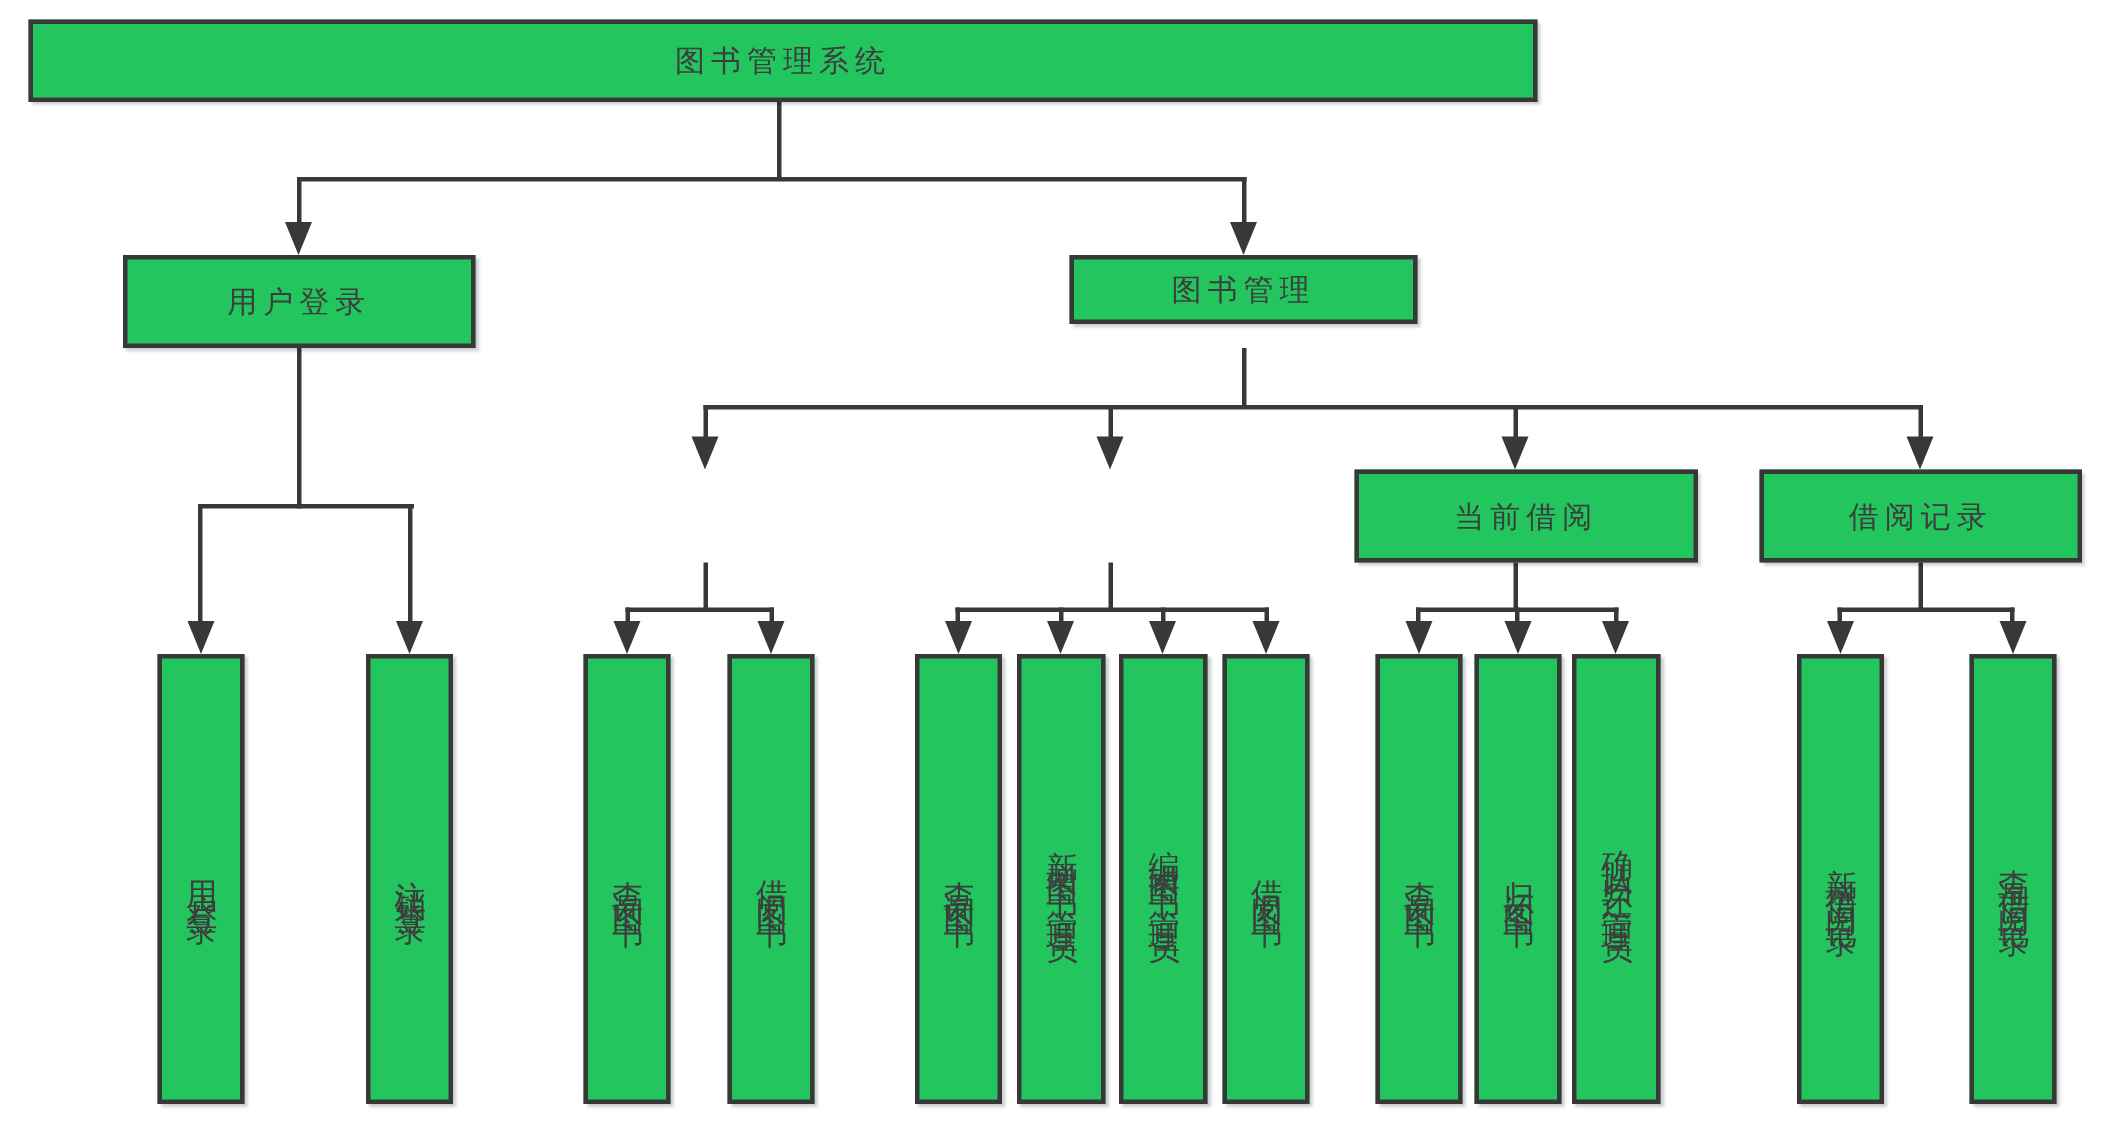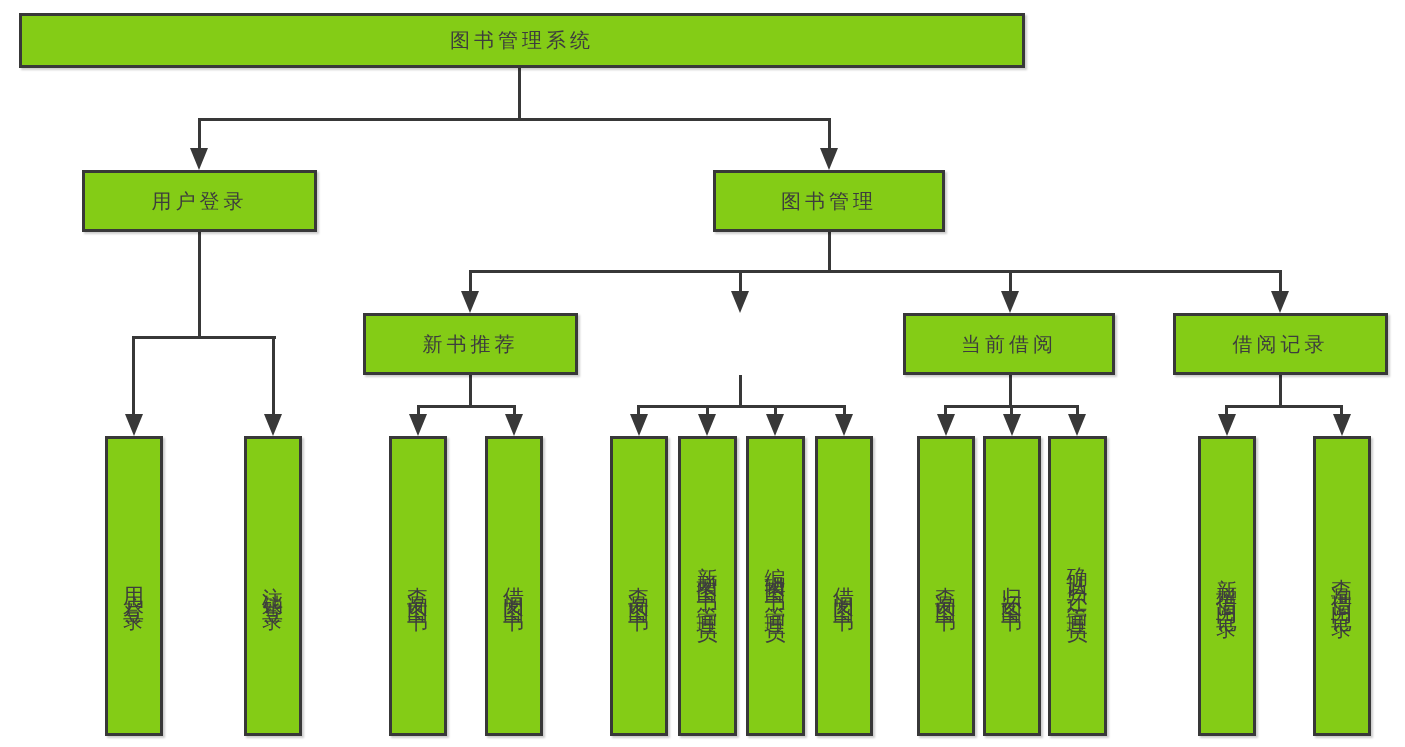--- a/index.html
+++ b/index.html
@@ -7,21 +7,21 @@
     position: relative;
     width: 1405px;
     height: 747px;
     background: #ffffff;
     overflow: hidden;
     font-family: "Liberation Sans", sans-serif;
   }
   .box {
     position: absolute;
     box-sizing: border-box;
-    background: #84cc16;
+    background: #22c55e;
     border: 3px solid #383838;
     color: #3d3d3d;
     box-shadow: 2px 2px 2px rgba(0,0,0,0.20);
     z-index: 1;
   }
   .hbox {
     display: flex;
     align-items: center;
     justify-content: center;
     font-size: 20px;
@@ -72,42 +72,41 @@
   <div class="box hbox" style="left:19px; top:13px; width:1006px; height:55px;">图书管理系统</div>
 
   <div class="line" style="left:518px; top:68px; width:3px; height:52px;"></div>
   <div class="line" style="left:198px; top:118px; width:633px; height:3px;"></div>
   <div class="line" style="left:198px; top:118px; width:3px; height:33px;"></div>
   <div class="arrow" style="left:190px; top:148px;"></div>
   <div class="line" style="left:828px; top:118px; width:3px; height:33px;"></div>
   <div class="arrow" style="left:820px; top:148px;"></div>
 
   <div class="box hbox" style="left:82px; top:170px; width:235px; height:62px;">用户登录</div>
-  <div class="box hbox" style="left:713px; top:170px; width:232px; height:62px;">图书管理</div>
+  <div class="box hbox" style="left:713px; top:170px; width:232px; height:46px;">图书管理</div>
 
   <div class="line" style="left:198px; top:232px; width:3px; height:107px;"></div>
   <div class="line" style="left:132px; top:336px; width:144px; height:3px;"></div>
   <div class="line" style="left:132px; top:336px; width:3px; height:80px;"></div>
   <div class="arrow" style="left:125px; top:414px;"></div>
   <div class="line" style="left:272px; top:336px; width:3px; height:80px;"></div>
   <div class="arrow" style="left:264px; top:414px;"></div>
 
   <div class="line" style="left:828px; top:232px; width:3px; height:40px;"></div>
   <div class="line" style="left:469px; top:270px; width:812px; height:3px;"></div>
   <div class="line" style="left:469px; top:270px; width:3px; height:22px;"></div>
   <div class="arrow" style="left:461px; top:291px;"></div>
   <div class="line" style="left:739px; top:270px; width:3px; height:22px;"></div>
   <div class="arrow" style="left:731px; top:291px;"></div>
   <div class="line" style="left:1009px; top:270px; width:3px; height:22px;"></div>
   <div class="arrow" style="left:1001px; top:291px;"></div>
   <div class="line" style="left:1279px; top:270px; width:3px; height:22px;"></div>
   <div class="arrow" style="left:1271px; top:291px;"></div>
 
-  <div class="box hbox" style="left:363px; top:313px; width:215px; height:62px;">新书推荐</div>
-  <div class="box hbox" style="left:903px; top:313px; width:212px; height:62px;">当前借阅</div>
+  <div class="box hbox" style="left:903px; top:313px; width:229px; height:62px;">当前借阅</div>
   <div class="box hbox" style="left:1173px; top:313px; width:215px; height:62px;">借阅记录</div>
 
   <div class="line" style="left:469px; top:375px; width:3px; height:33px;"></div>
   <div class="line" style="left:417px; top:405px; width:99px; height:3px;"></div>
   <div class="line" style="left:417px; top:405px; width:3px; height:12px;"></div>
   <div class="arrow" style="left:409px; top:414px;"></div>
   <div class="line" style="left:513px; top:405px; width:3px; height:12px;"></div>
   <div class="arrow" style="left:505px; top:414px;"></div>
 
   <div class="line" style="left:739px; top:375px; width:3px; height:33px;"></div>

